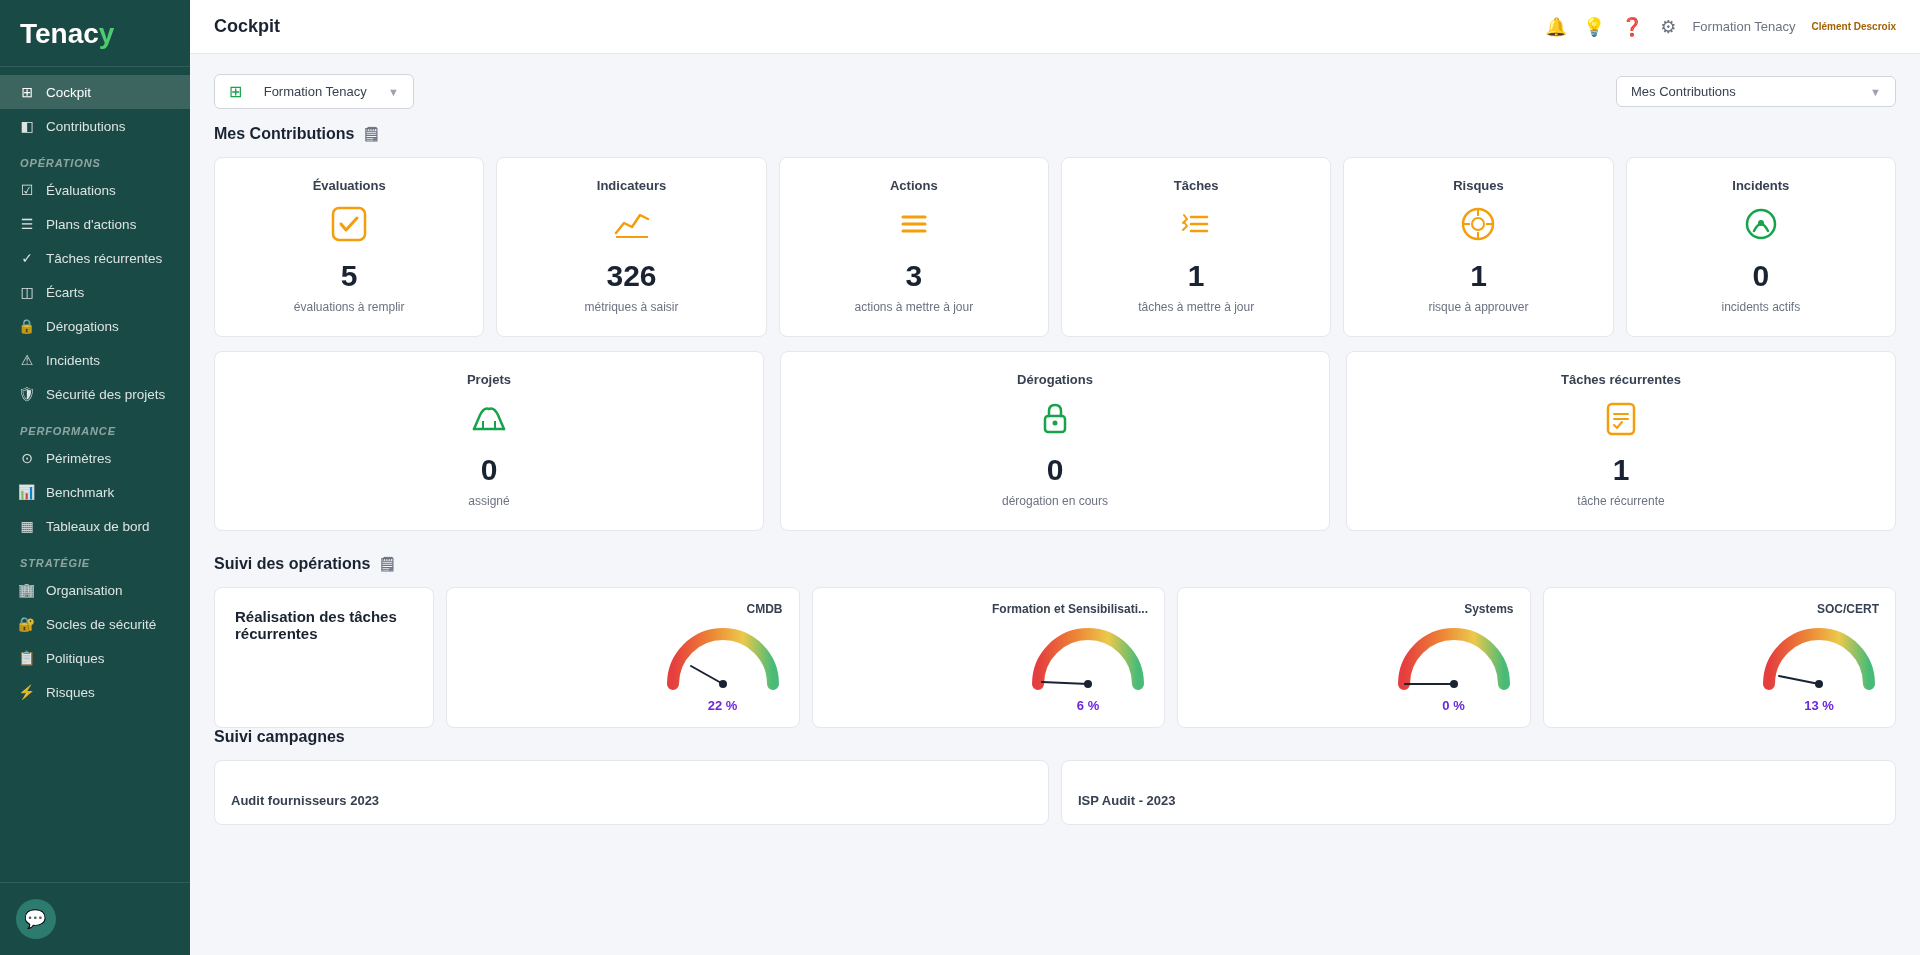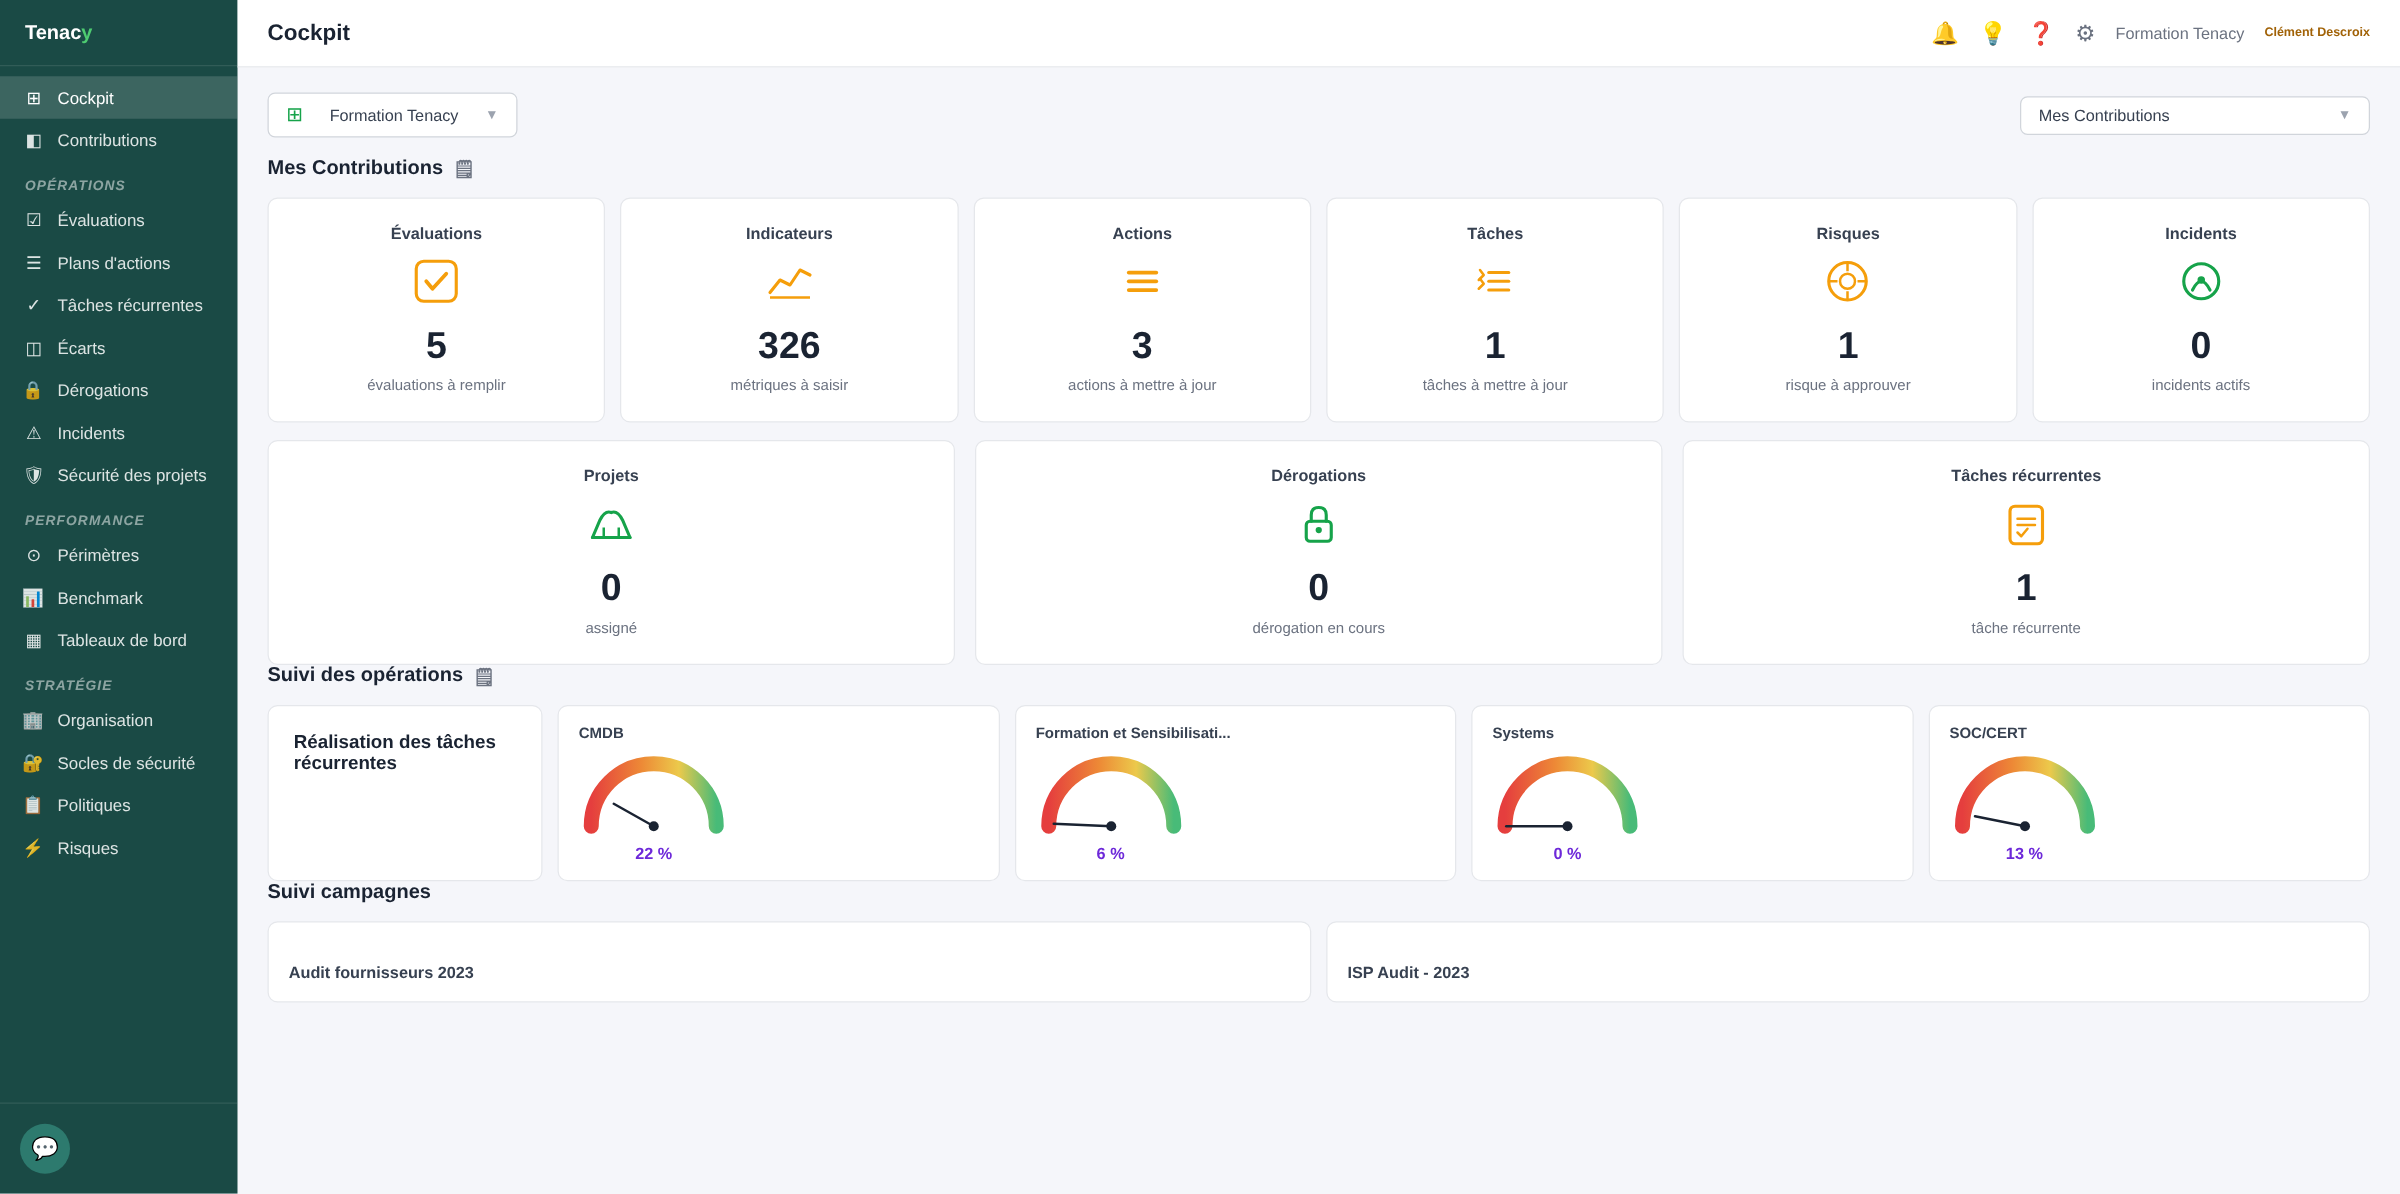--- a/index.html
+++ b/index.html
@@ -13,21 +13,21 @@
       color: #fff;
       display: flex;
       flex-direction: column;
       overflow-y: auto;
     }
     .sidebar-logo {
       padding: 18px 20px 16px;
       border-bottom: 1px solid rgba(255,255,255,0.1);
     }
     .logo-text {
-      font-size: 16px;
+      font-size: 28px;
       font-weight: 700;
       color: #fff;
     }
     .logo-dot { color: #4ecb71; }
     .sidebar-nav { flex: 1; padding: 8px 0; }
     .nav-item {
       display: flex;
       align-items: center;
       gap: 10px;
       padding: 9px 18px;
@@ -133,20 +133,21 @@
     .stats-grid {
       display: grid;
       grid-template-columns: repeat(6, 1fr);
       gap: 12px;
       margin-bottom: 14px;
     }
     .stats-grid-2 {
       display: grid;
       grid-template-columns: repeat(3, 1fr);
       gap: 16px;
+      margin-bottom: 24px;
     }
     .stat-card {
       background: #fff;
       border-radius: 8px;
       border: 1px solid #e5e7eb;
       padding: 20px 16px;
       display: flex;
       flex-direction: column;
       align-items: center;
       text-align: center;
@@ -177,21 +178,21 @@
       margin-left: 12px;
     }
     .gauge-card {
       background: #fff;
       border: 1px solid #e5e7eb;
       border-radius: 8px;
       padding: 14px 16px;
       flex: 1;
       display: flex;
       flex-direction: column;
-      align-items: flex-start;
+      align-items: flex-end;
     }
     .gauge-card-title { font-size: 12px; font-weight: 600; color: #374151; margin-bottom: 8px; text-align: center; }
     .gauge-wrap { display: flex; flex-direction: column; align-items: center; }
 
     
     .gauge-svg { width: 120px; height: 70px; }
     .gauge-pct { font-size: 13px; font-weight: 700; color: #6d28d9; margin-top: 4px; }
 
     
     .bottom-section-title {

